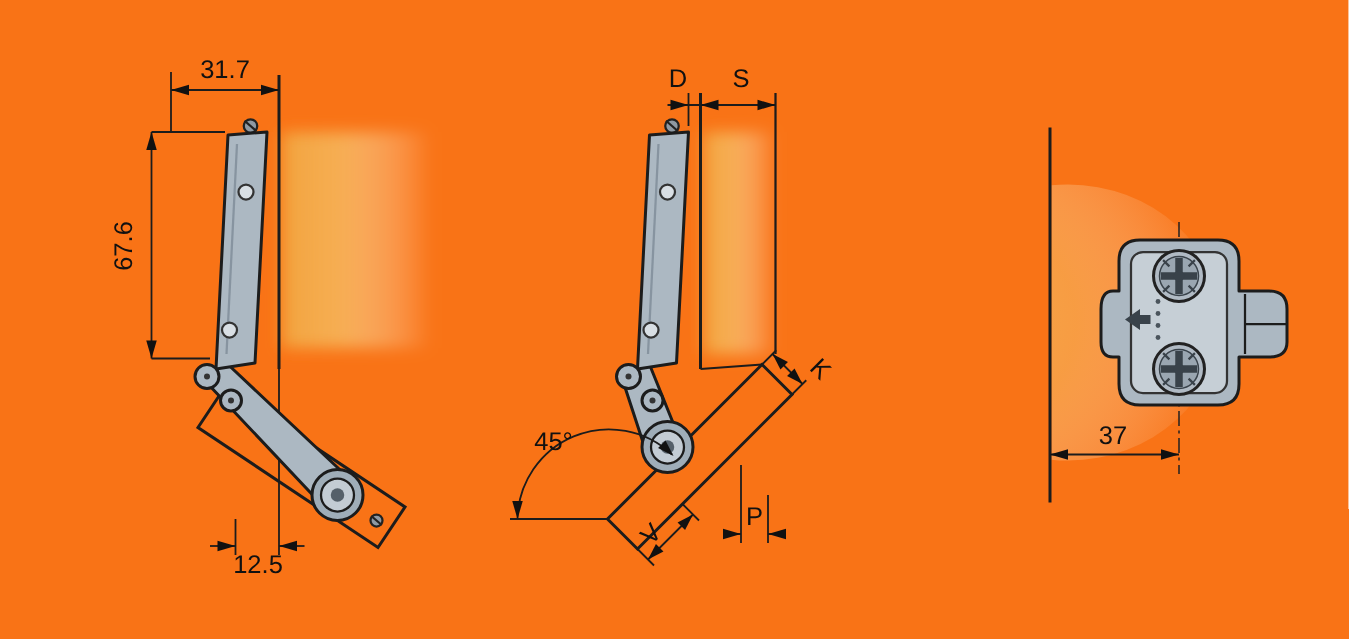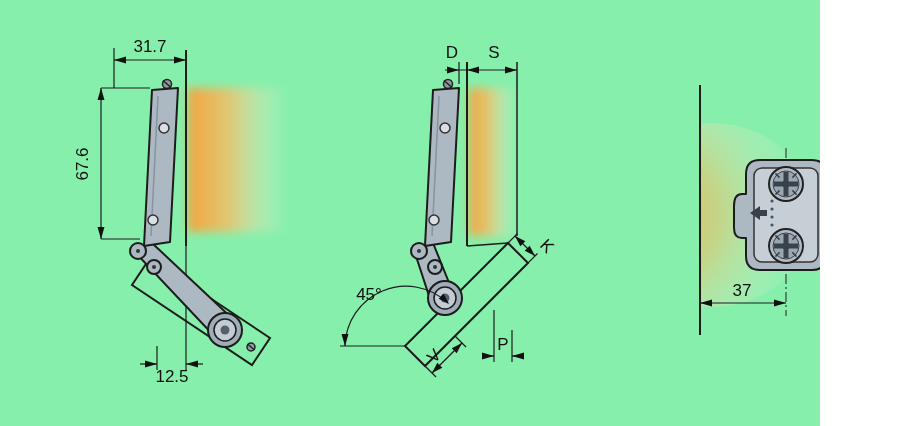--- a/index.html
+++ b/index.html
@@ -1,16 +1,16 @@
 <!DOCTYPE html>
 <html><head>
 <meta charset="utf-8">
 <style>
   html,body{margin:0;padding:0;background:#fff;}
-  .stage{position:relative;width:820px;height:426px;background:#86efac;overflow:hidden;font-family:"Liberation Sans",sans-serif;}
+  .stage{position:relative;width:899px;height:426px;background:#f97316;overflow:hidden;font-family:"Liberation Sans",sans-serif;}
   svg{display:block;}
   svg text{font-family:"Liberation Sans",sans-serif;font-size:17px;fill:#111;}
   .dimline{stroke:#1c1c1c;stroke-width:1.2;fill:none;}
   .thin{stroke:#1c1c1c;stroke-width:1.2;fill:none;}
   .edge{stroke:#1c1c1c;stroke-width:2;fill:none;}
   .edge15{stroke:#1c1c1c;stroke-width:1.5;fill:none;}
   .arr{fill:#111;stroke:none;}
   .metal{fill:#acb8c2;stroke:#1c1c1c;stroke-width:2;stroke-linejoin:round;}
   .metal2{fill:#c6cfd6;stroke:#333;stroke-width:1.5;}
   .hole{fill:#d9dfe4;stroke:#333;stroke-width:1.5;}

